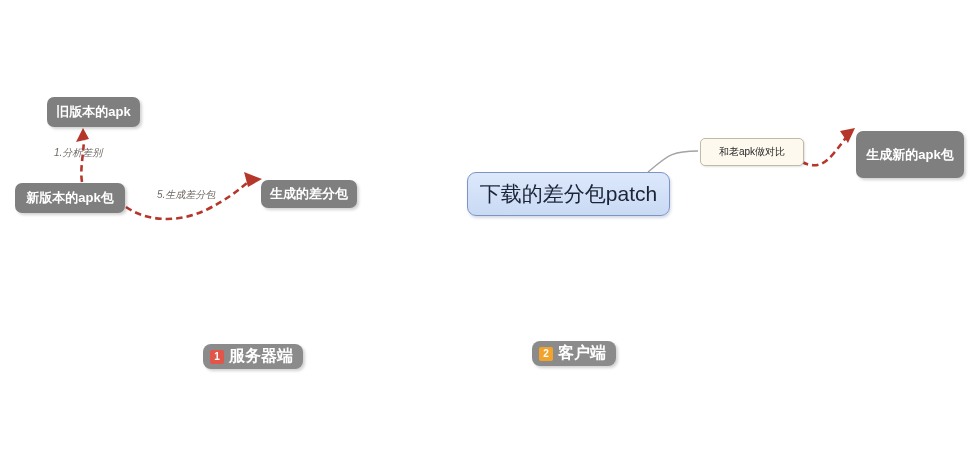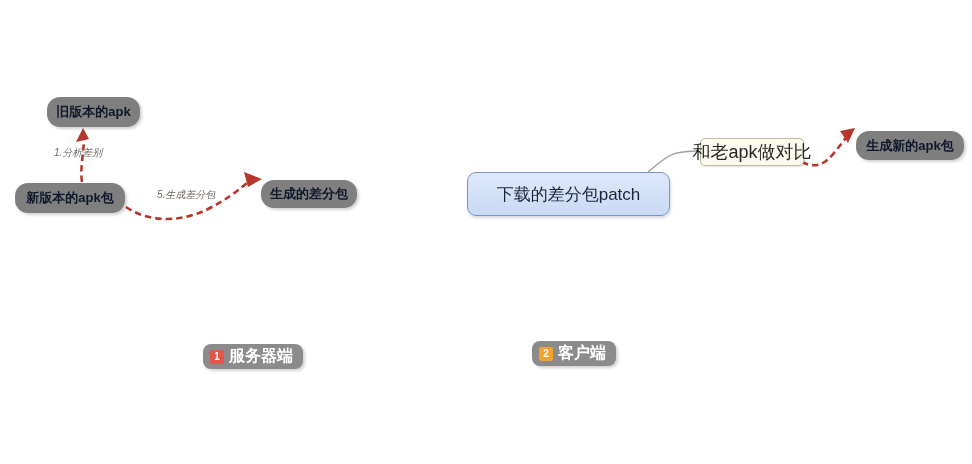--- a/index.html
+++ b/index.html
@@ -17,40 +17,40 @@
   .ah{fill:#b5372b;stroke:none;}
 
   .node{
     position:absolute;
     display:flex;align-items:center;justify-content:center;
     box-sizing:border-box;
     white-space:nowrap;
   }
   .node.gray{
     background:#7f7f7f;
-    color:#0f172a;
+    color:#ffffff;
     font-weight:bold;
     font-size:13px;
-    border-radius:13px;
+    border-radius:7px;
     box-shadow:2px 2px 3px rgba(0,0,0,0.18);
   }
   .node.blue{
     background:linear-gradient(180deg,#dde8fb 0%,#c9daf4 100%);
     border:1.6px solid #7e94c5;
     color:#1b2437;
-    font-size:17px;
+    font-size:21px;
     font-weight:500;
     border-radius:9px;
     box-shadow:1px 2px 3px rgba(100,120,160,0.28);
   }
   .node.cream{
     background:#fdf9ef;
     border:1.3px solid #c0baa9;
     color:#262626;
-    font-size:18px;
+    font-size:10px;
     border-radius:5px;
     box-shadow:1px 1px 2px rgba(0,0,0,0.12);
     text-align:center;
   }
 
   .edge-label{
     position:absolute;
     font-size:10px;
     font-style:italic;
     color:#6f6760;
@@ -105,21 +105,21 @@
   <div class="node gray" style="left:47px;top:97px;width:93px;height:30px;">旧版本的apk</div>
 
   <div class="node gray" style="left:261px;top:180px;width:96px;height:28px;">生成的差分包</div>
 
   <div class="node gray" style="left:15px;top:183px;width:110px;height:30px;">新版本的apk包</div>
 
   <div class="node blue" style="left:467px;top:172px;width:203px;height:44px;">下载的差分包patch</div>
 
   <div class="node cream" style="left:700px;top:138px;width:104px;height:28px;">和老apk做对比</div>
 
-  <div class="node gray" style="left:856px;top:131px;width:108px;height:29px;">生成新的apk包</div>
+  <div class="node gray" style="left:856px;top:131px;width:108px;height:47px;">生成新的apk包</div>
 
   <div class="edge-label" style="left:54px;top:146px;">1.分析差别</div>
 
   <div class="edge-label" style="left:157px;top:188px;">5.生成差分包</div>
 
   <div class="legend" style="left:203px;top:344px;">
     <span class="badge" style="background-color: rgb(226, 86, 74);">1</span>
     <span class="legend-text">服务器端</span>
   </div>
 

